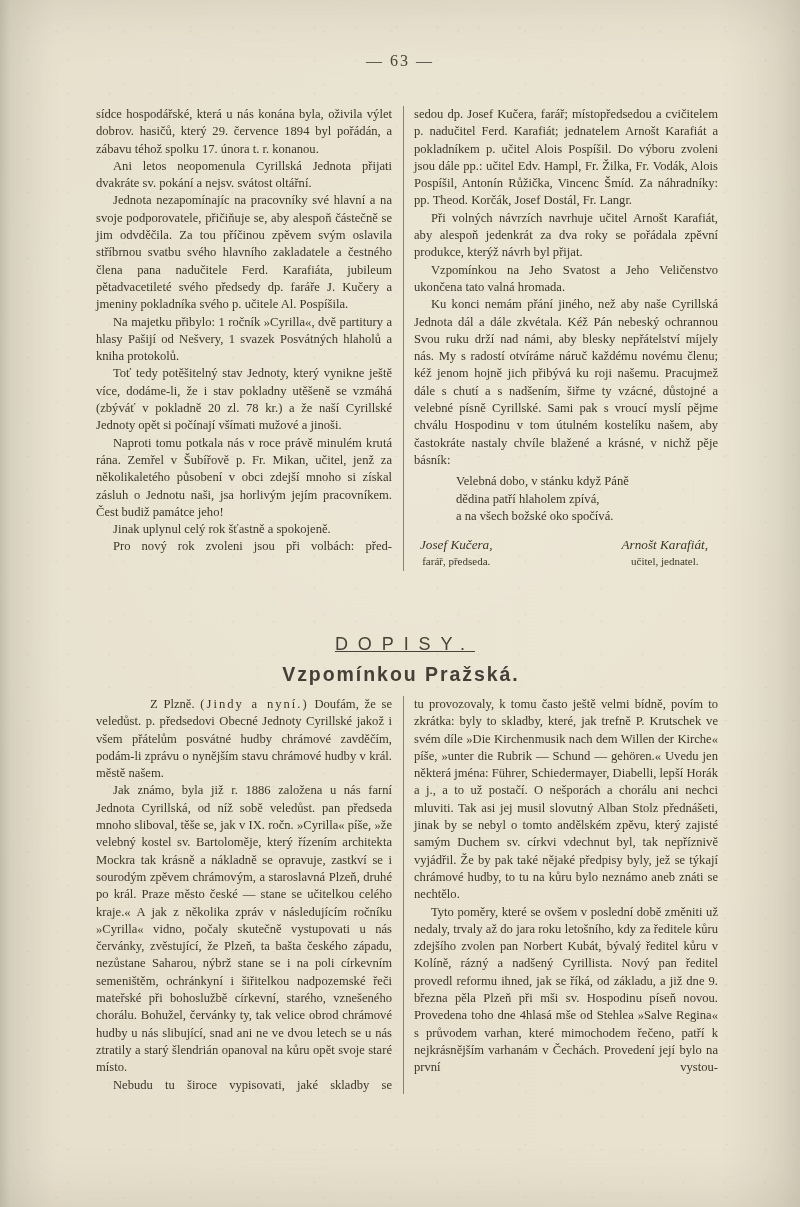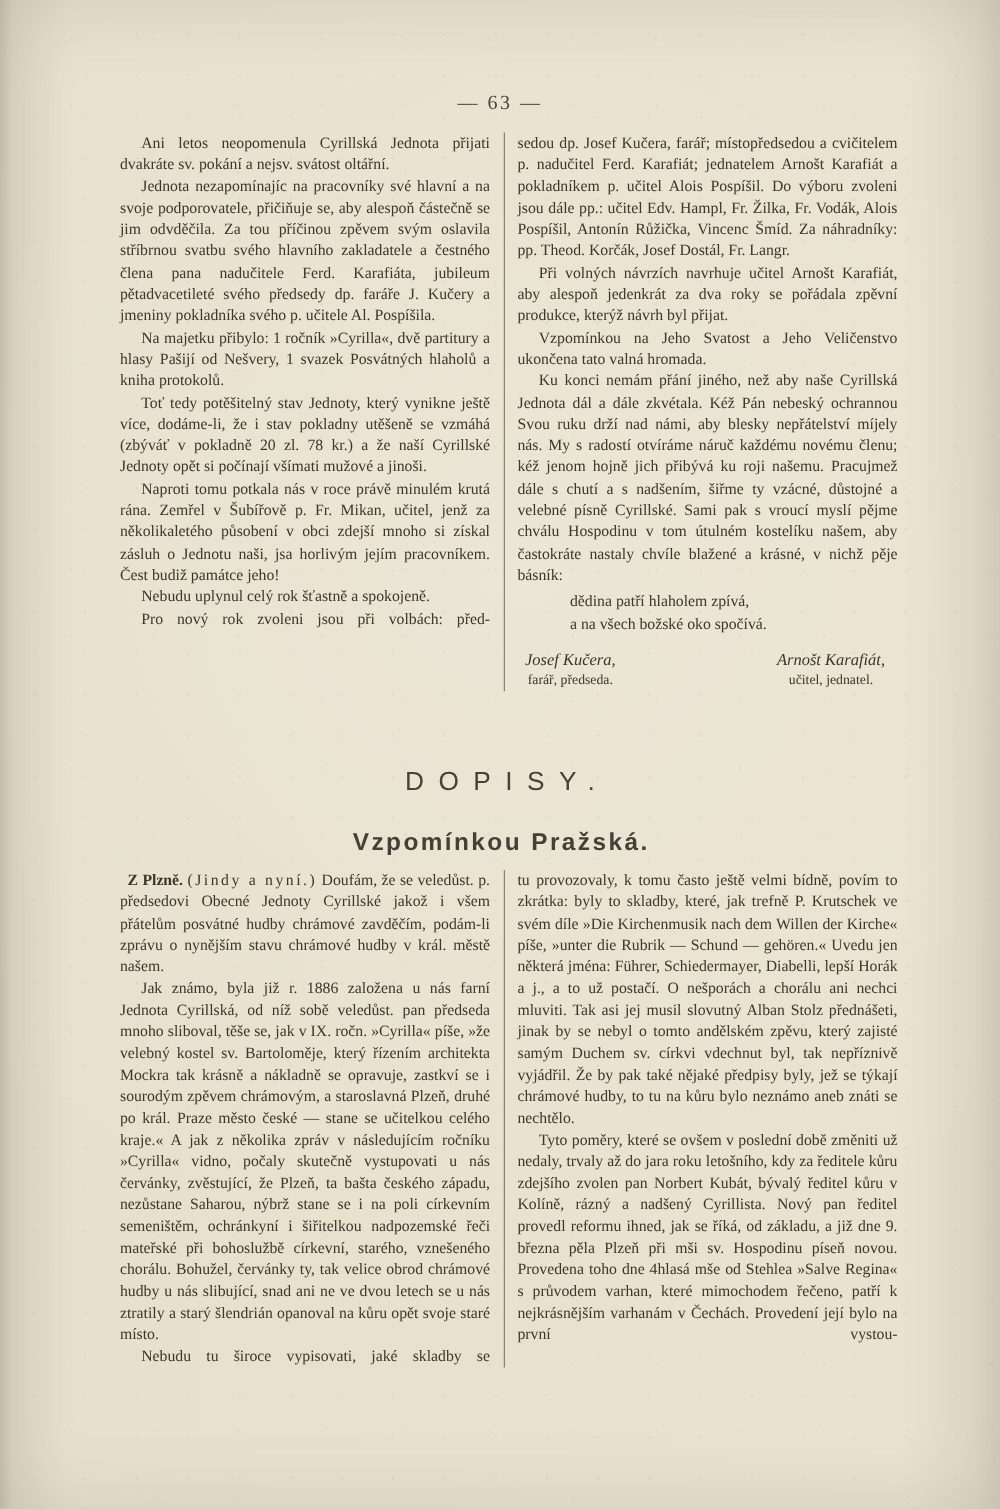--- a/index.html
+++ b/index.html
@@ -19,78 +19,80 @@
   }
   .speckle{
     position:absolute;inset:0;pointer-events:none;
     background-image:
       radial-gradient(rgba(95,85,62,0.06) 1px, transparent 1.6px),
       radial-gradient(rgba(95,85,62,0.045) 1px, transparent 1.8px);
     background-size: 41px 33px, 67px 53px;
     background-position: 7px 11px, 23px 5px;
   }
   .pagenum{
-    position:absolute;top:74px;left:0;width:100%;
+    position:absolute;top:52px;left:0;width:100%;
     text-align:center;font-size:16px;letter-spacing:2px;color:#4a443a;
   }
   .cols{
     position:absolute;left:96px;width:624px;display:flex;align-items:stretch;
     font-size:12.6px;line-height:17.3px;text-align:justify;
     color:#3c362b;
   }
   .cols p{margin:0;}
   .sec-top{top:106px;}
   .sec-bottom{top:696px;}
   .col-l{width:296px;}
   .col-r{width:304px;padding-left:10px;}
   .divider{width:1px;background:rgba(74,66,50,0.6);margin-left:11px;}
   .ind{text-indent:17px;}
   .force-just{text-align-last:justify;}
-  .lead{font-weight:bold;}
+  .lead{font-weight:normal;margin-left:48px;}
   .spaced{letter-spacing:2px;}
   .verse{margin:4px 0 5px 42px;line-height:17.3px;text-align:left;}
   .sigs{display:flex;justify-content:space-between;padding:6px 10px 0 6px;text-align:center;}
   .sig-name{font-size:13.2px;font-style:italic;}
   .sig-role{font-size:11px;}
   .dopisy{
-    position:absolute;top:614px;left:0;width:100%;text-align:center;
-    font-family:"Liberation Sans", sans-serif;font-size:21px;font-weight:400;
-    letter-spacing:0.55em;padding-left:0.55em;box-sizing:border-box;color:#474138;
+    position:absolute;top:634px;left:0;width:100%;text-align:center;
+    font-family:"Liberation Sans", sans-serif;font-size:18px;font-weight:400;
+    letter-spacing:0.55em;padding-left:0.55em;box-sizing:border-box;color:#474138;text-decoration:underline;
   }
   .subhead{
     position:absolute;top:663px;left:0;width:100%;text-align:center;
     font-family:"Liberation Sans", sans-serif;font-size:19.5px;font-weight:700;
     letter-spacing:0.1em;padding-left:0.1em;box-sizing:border-box;color:#454037;
   }
 </style>
 </head>
 <body>
 
 <div class="page">
   <div class="speckle"></div>
 
   <div class="pagenum">— 63 —</div>
 
   <div class="cols sec-top">
     <div class="col-l">
+      <p>sídce hospodářské, která u nás konána byla, oživila výlet dobrov. hasičů, který 29. července 1894 byl pořádán, a zábavu téhož spolku 17. února t. r. konanou.</p>
       <p class="ind">Ani letos neopomenula Cyrillská Jednota přijati dvakráte sv. pokání a nejsv. svátost oltářní.</p>
       <p class="ind">Jednota nezapomínajíc na pracovníky své hlavní a na svoje podporovatele, přičiňuje se, aby alespoň částečně se jim odvděčila. Za tou příčinou zpěvem svým oslavila stříbrnou svatbu svého hlavního zakladatele a čestného člena pana nadučitele Ferd. Karafiáta, jubileum pětadvacetileté svého předsedy dp. faráře J. Kučery a jmeniny pokladníka svého p. učitele Al. Pospíšila.</p>
       <p class="ind">Na majetku přibylo: 1 ročník »Cyrilla«, dvě partitury a hlasy Pašijí od Nešvery, 1 svazek Posvátných hlaholů a kniha protokolů.</p>
       <p class="ind">Toť tedy potěšitelný stav Jednoty, který vynikne ještě více, dodáme-li, že i stav pokladny utěšeně se vzmáhá (zbýváť v pokladně 20 zl. 78 kr.) a že naší Cyrillské Jednoty opět si počínají všímati mužové a jinoši.</p>
       <p class="ind">Naproti tomu potkala nás v roce právě minulém krutá rána. Zemřel v Šubířově p. Fr. Mikan, učitel, jenž za několikaletého působení v obci zdejší mnoho si získal zásluh o Jednotu naši, jsa horlivým jejím pracovníkem. Čest budiž památce jeho!</p>
-      <p class="ind">Nebudu uplynul celý rok šťastně a spokojeně.</p>
+      <p class="ind">Jinak uplynul celý rok šťastně a spokojeně.</p>
       <p class="ind force-just">Pro nový rok zvoleni jsou při volbách: před-</p>
     </div>
     <div class="divider"></div>
     <div class="col-r">
       <p>sedou dp. Josef Kučera, farář; místopředsedou a cvičitelem p. nadučitel Ferd. Karafiát; jednatelem Arnošt Karafiát a pokladníkem p. učitel Alois Pospíšil. Do výboru zvoleni jsou dále pp.: učitel Edv. Hampl, Fr. Žilka, Fr. Vodák, Alois Pospíšil, Antonín Růžička, Vincenc Šmíd. Za náhradníky: pp. Theod. Korčák, Josef Dostál, Fr. Langr.</p>
       <p class="ind">Při volných návrzích navrhuje učitel Arnošt Karafiát, aby alespoň jedenkrát za dva roky se pořádala zpěvní produkce, kterýž návrh byl přijat.</p>
       <p class="ind">Vzpomínkou na Jeho Svatost a Jeho Veličenstvo ukončena tato valná hromada.</p>
       <p class="ind">Ku konci nemám přání jiného, než aby naše Cyrillská Jednota dál a dále zkvétala. Kéž Pán nebeský ochrannou Svou ruku drží nad námi, aby blesky nepřátelství míjely nás. My s radostí otvíráme náruč každému novému členu; kéž jenom hojně jich přibývá ku roji našemu. Pracujmež dále s chutí a s nadšením, šiřme ty vzácné, důstojné a velebné písně Cyrillské. Sami pak s vroucí myslí pějme chválu Hospodinu v tom útulném kostelíku našem, aby častokráte nastaly chvíle blažené a krásné, v nichž pěje básník:</p>
       <div class="verse">
+        <div>Velebná dobo, v stánku když Páně</div>
         <div>dědina patří hlaholem zpívá,</div>
         <div>a na všech božské oko spočívá.</div>
       </div>
       <div class="sigs">
         <div>
           <div class="sig-name">Josef Kučera,</div>
           <div class="sig-role">farář, předseda.</div>
         </div>
         <div>
           <div class="sig-name">Arnošt Karafiát,</div>

